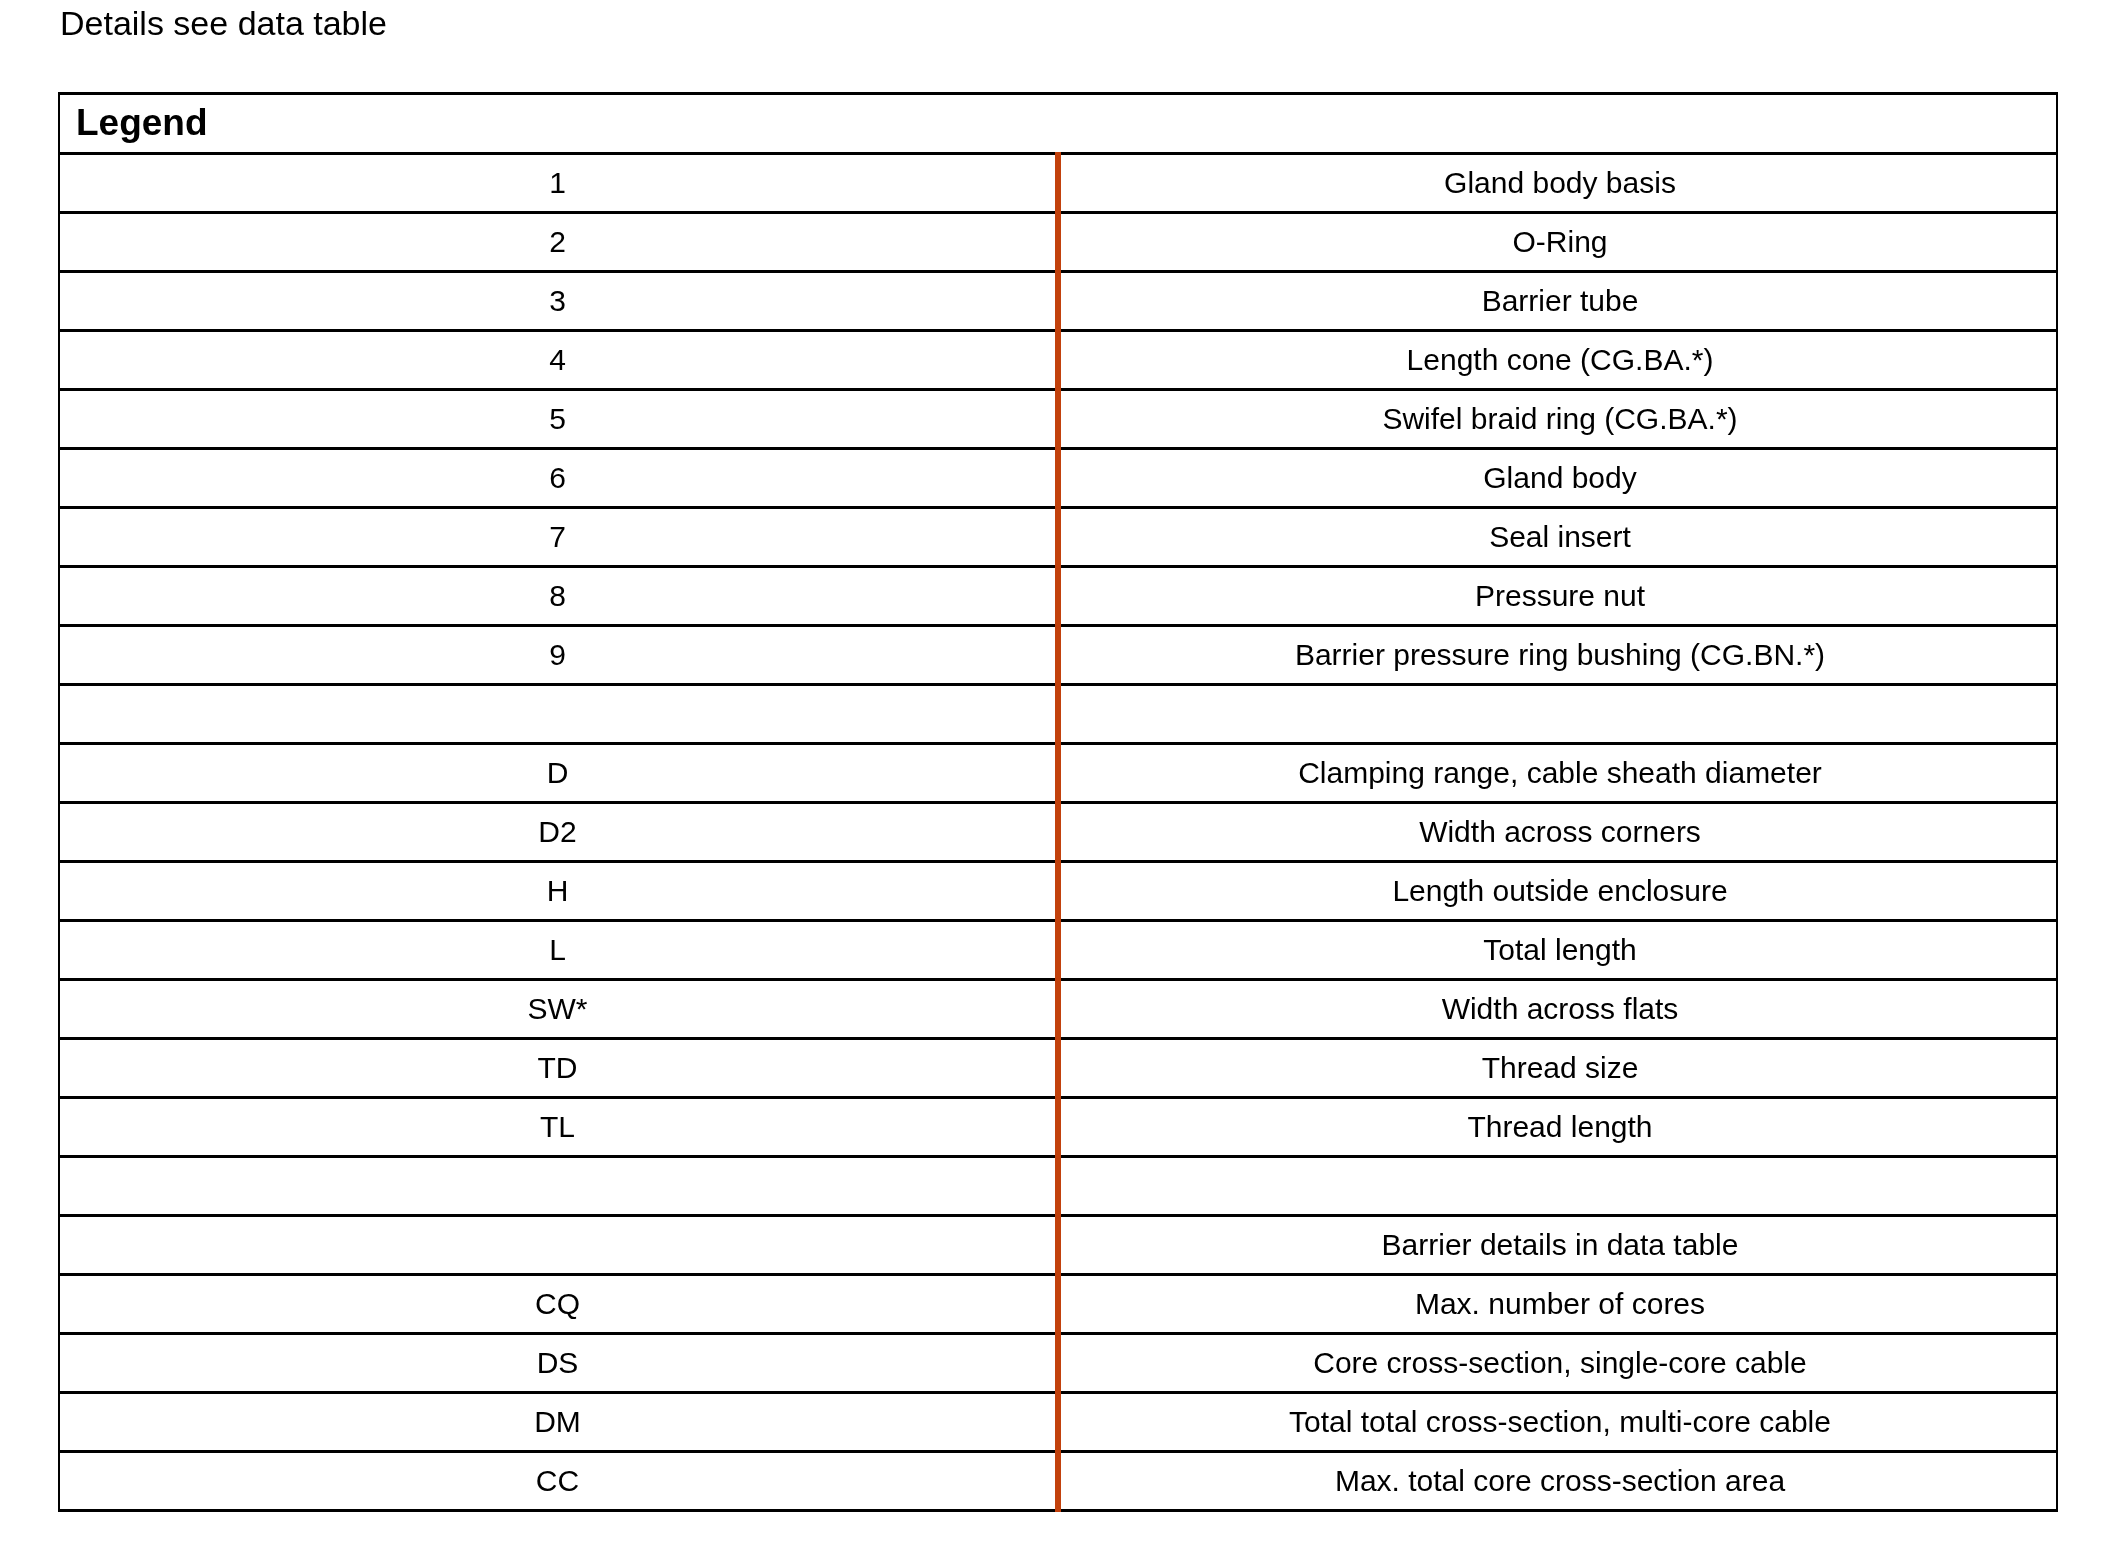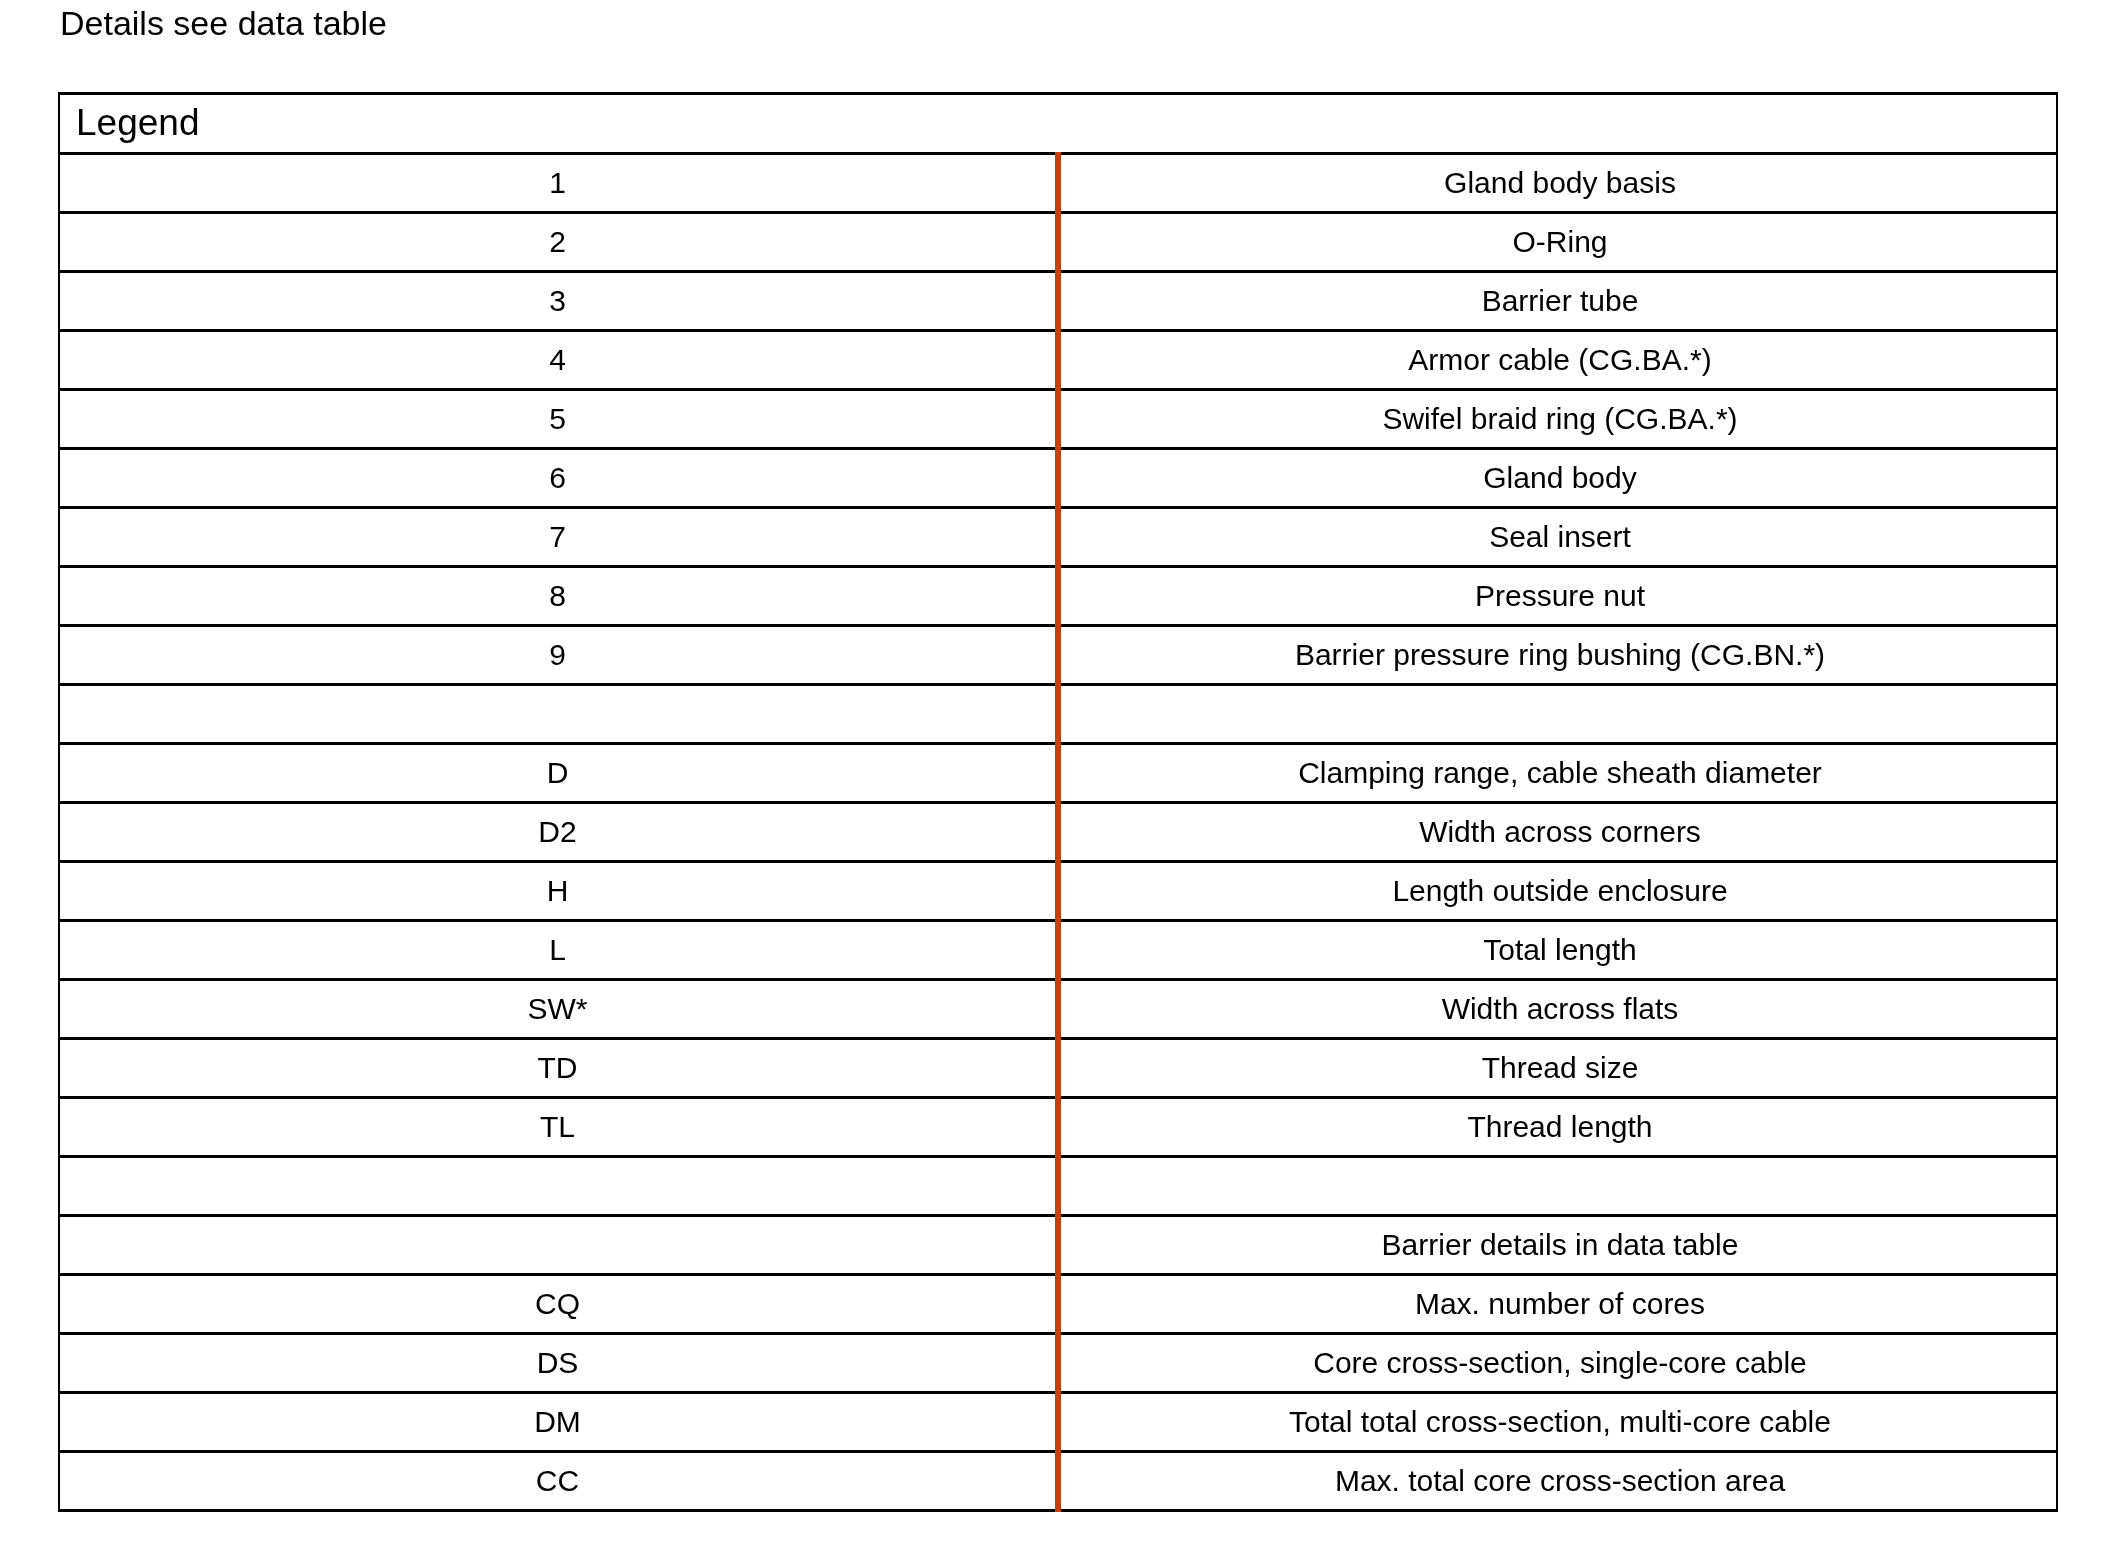--- a/index.html
+++ b/index.html
@@ -27,21 +27,21 @@
     border-top: 3px solid #000;
     border-bottom: 3px solid #000;
     border-left: 2px solid #000;
     border-right: 2px solid #000;
   }
   table.legend th.legend-title {
     height: 60px;
     text-align: left;
     vertical-align: middle;
     font-size: 37px;
-    font-weight: normal;
+    font-weight: bold;
     padding: 0 4px 2px 16px;
   }
   table.legend td {
     border-top: 3px solid #000;
     height: 59px;
     vertical-align: middle;
     font-size: 30px;
     line-height: 34px;
     overflow: hidden;
     white-space: nowrap;
@@ -76,21 +76,21 @@
       <tr>
         <td class="col-key">2</td>
         <td class="col-label">O-Ring</td>
       </tr>
       <tr>
         <td class="col-key">3</td>
         <td class="col-label">Barrier tube</td>
       </tr>
       <tr>
         <td class="col-key">4</td>
-        <td class="col-label">Armor cable (CG.BA.*)</td>
+        <td class="col-label">Length cone (CG.BA.*)</td>
       </tr>
       <tr>
         <td class="col-key">5</td>
         <td class="col-label">Swifel braid ring (CG.BA.*)</td>
       </tr>
       <tr>
         <td class="col-key">6</td>
         <td class="col-label">Gland body</td>
       </tr>
       <tr>

